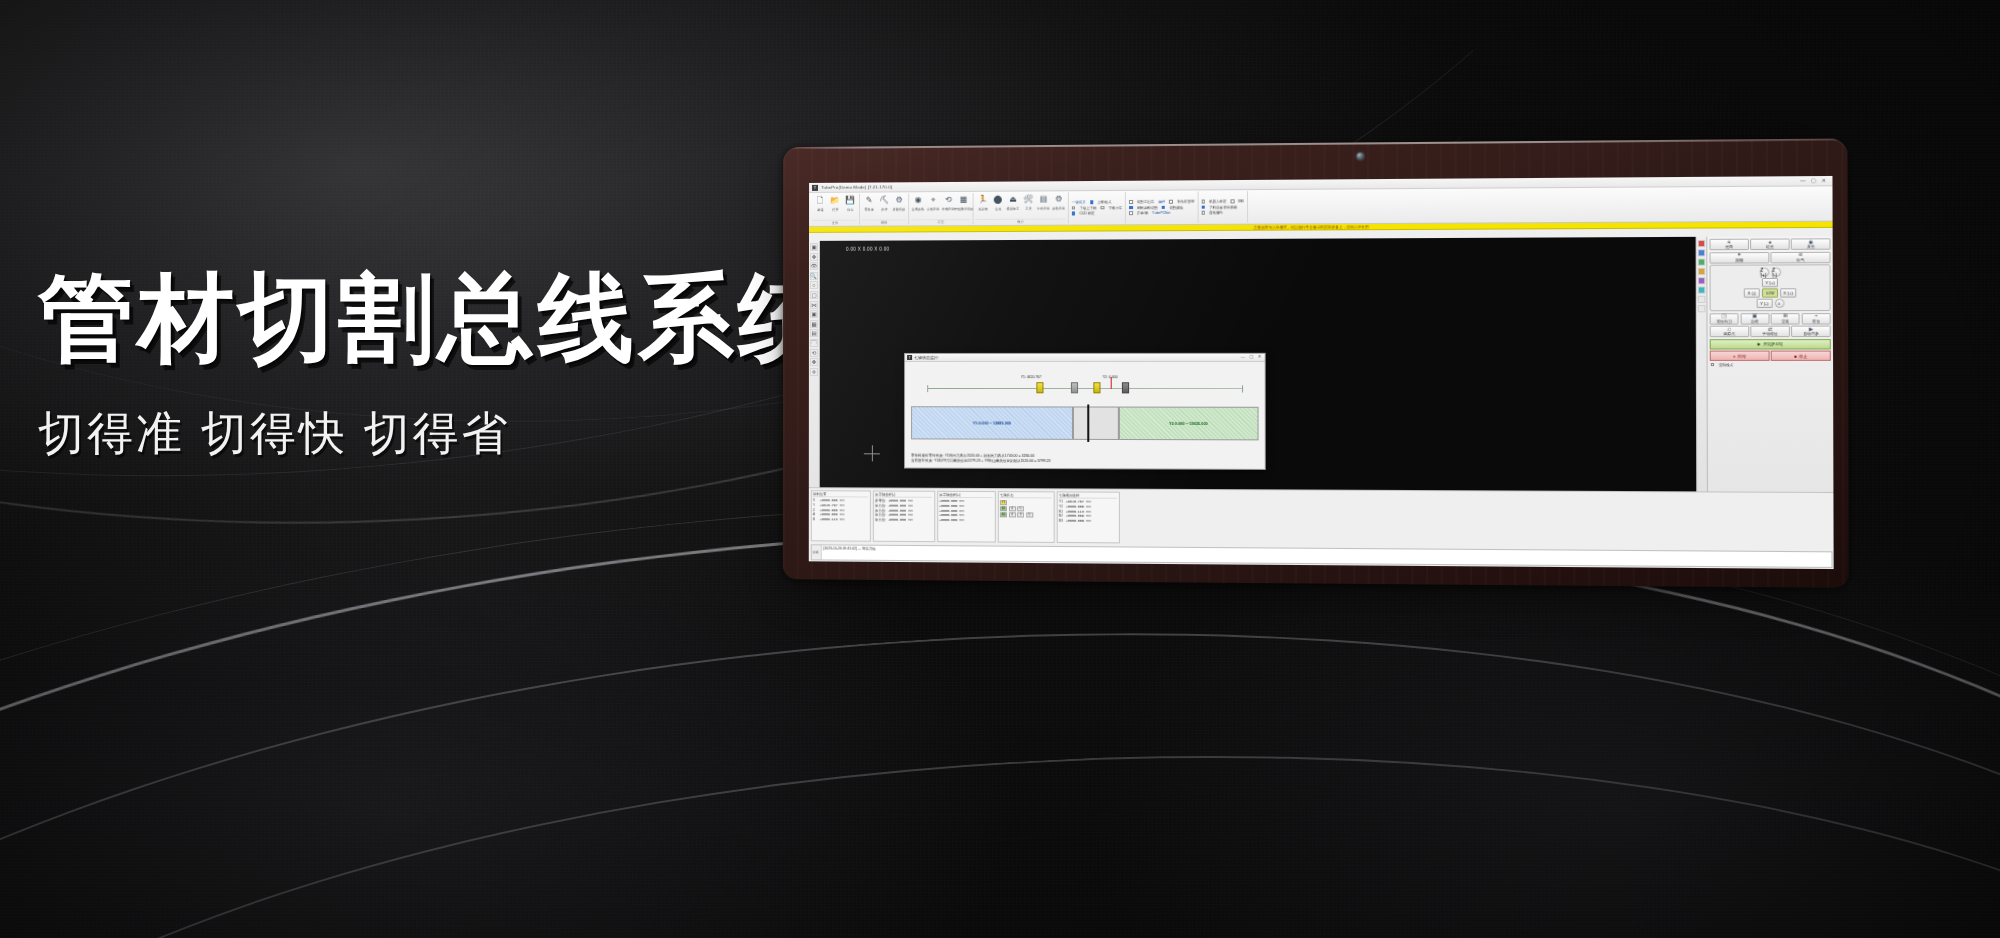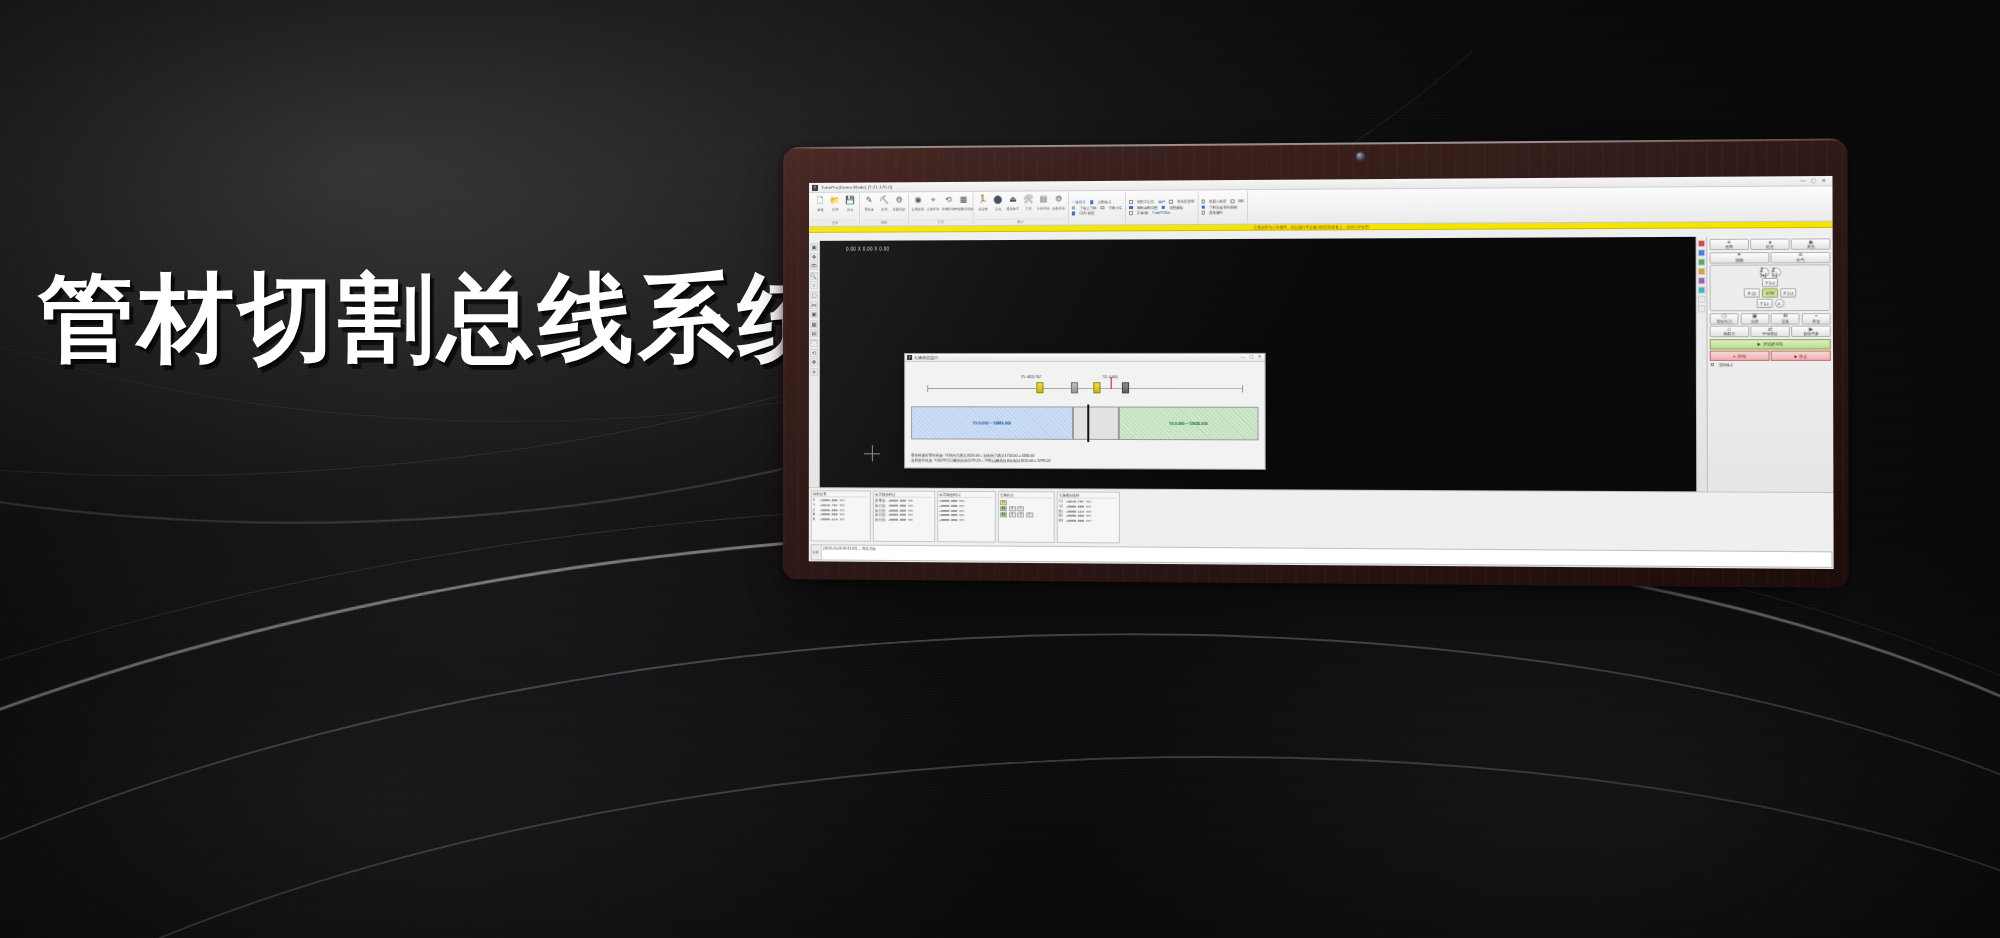--- a/index.html
+++ b/index.html
@@ -291,20 +291,21 @@
   <div class="glow-r"></div>
   <div class="sweep b3"></div>
   <div class="sweep b2"></div>
   <div class="sweep b1"></div>
   <div class="sweep b4"></div>
   <div class="vig"></div>
 </div>
 
 <div id="copy">
   <div id="headline">管材切割总线系统</div>
+  <div id="subhead">切得准 切得快 切得省</div>
 </div>
 
 <div id="device">
   <div class="dev-shadow"></div>
   <div class="bezel">
     <div class="bezel-tex"></div>
     <div class="bezel-top-hl"></div>
     <div class="webcam"></div>
 
     <div class="screen">

